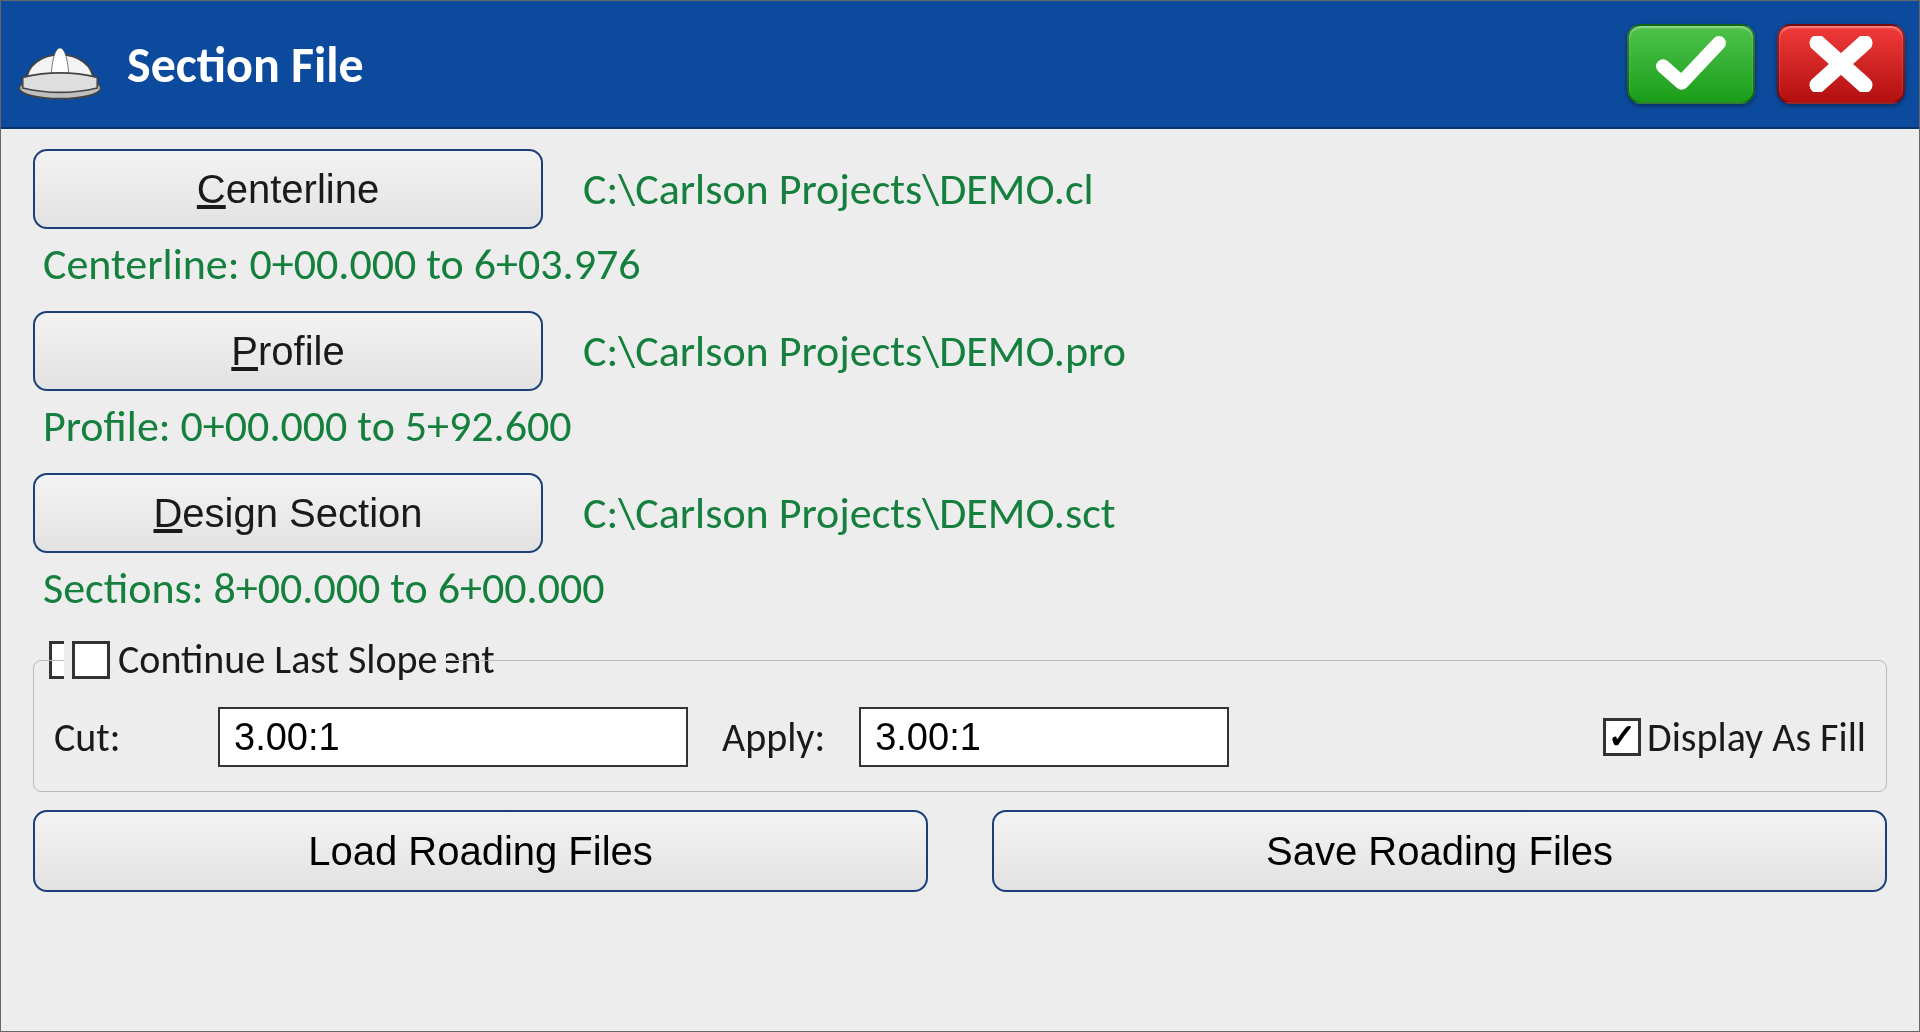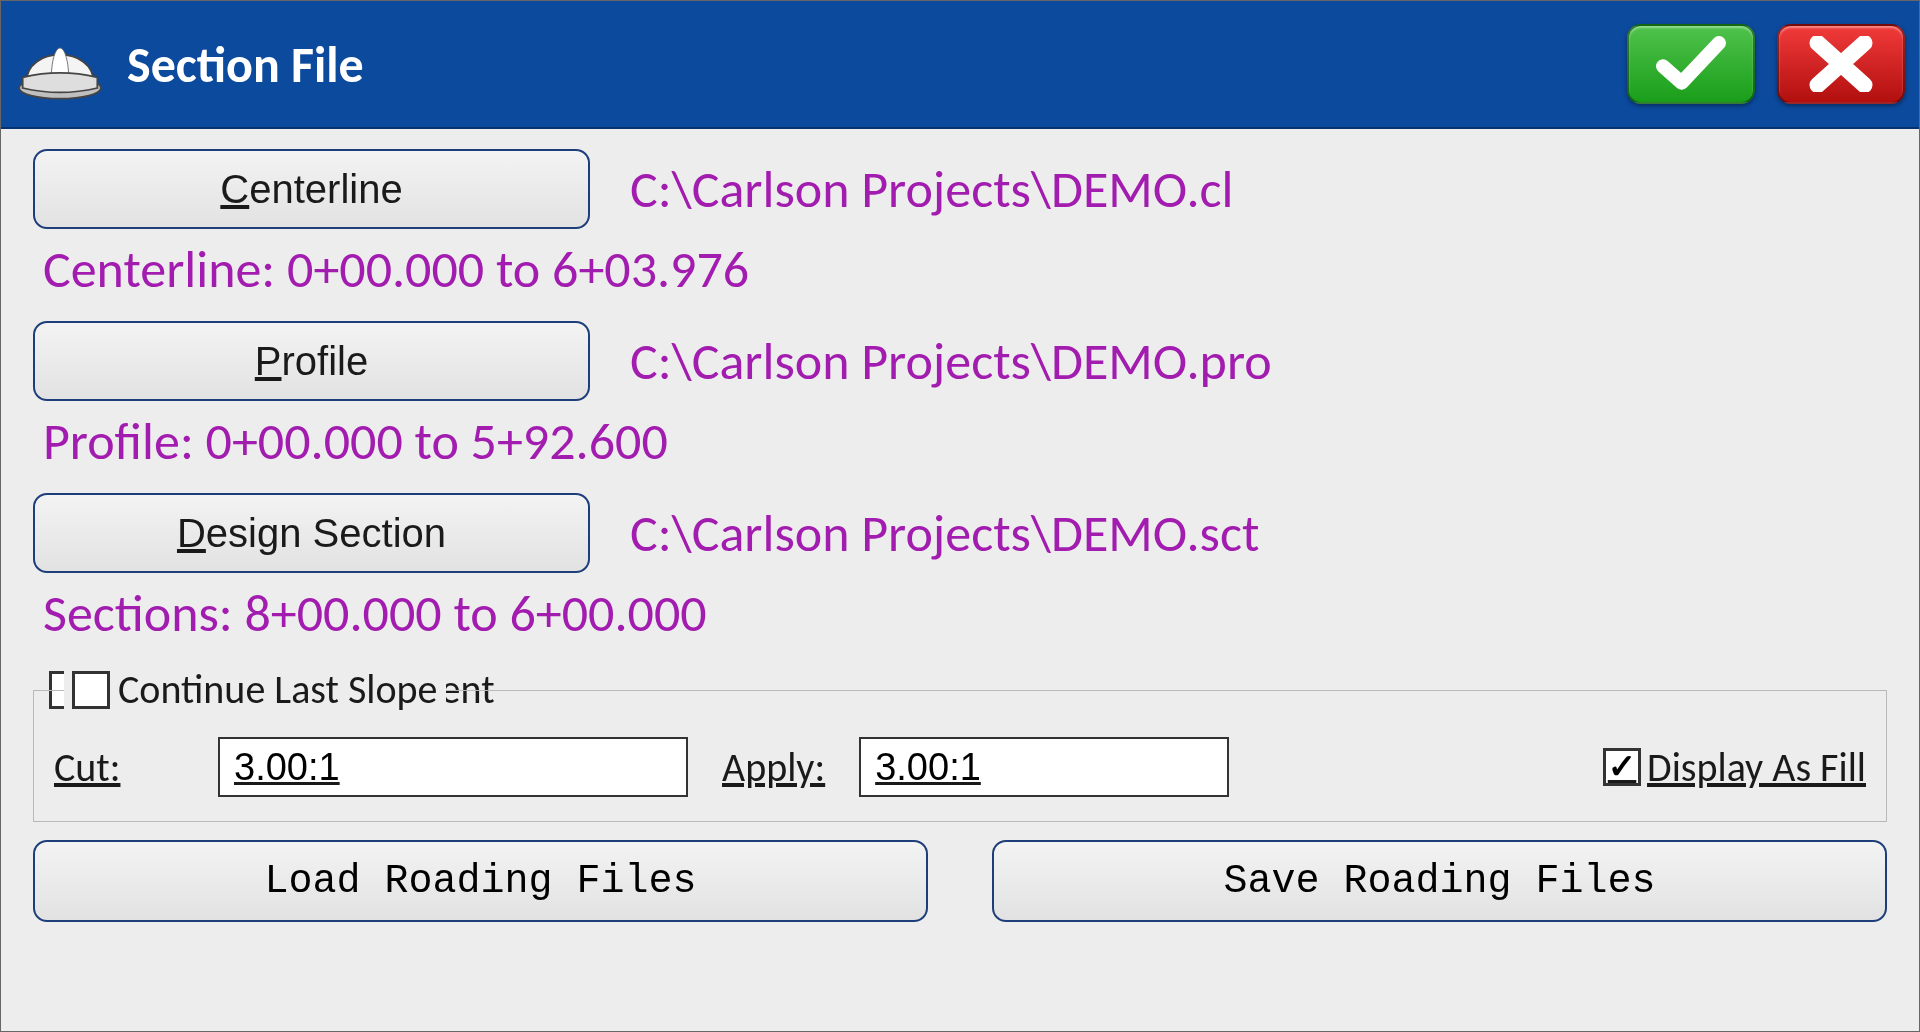--- a/index.html
+++ b/index.html
@@ -44,58 +44,57 @@
   }
   .tb-ok  { background: linear-gradient(#4fc24b, #1a9e1a); }
   .tb-cancel { background: linear-gradient(#f13a3a, #b20f0f); }
 
   
   .content { padding: 20px 32px 16px 32px; }
 
   .row { display:flex; align-items:center; gap: 40px; margin-bottom: 8px; }
 
   .btn {
-    width: 557px;
+    width: 510px;
     height: 80px;
     background: linear-gradient(#f3f3f3, #e2e2e2);
     border: 2px solid #1d3e7a;
     border-radius: 14px;
     font-size: 40px;
     color: #1a1a1a;
     cursor: pointer;
     display:flex; align-items:center; justify-content:center;
   }
   .btn .al { text-decoration: underline; }
 
-  .path, .range { font-size: 52px; color:#a21caf; }
+  .path, .range { font-size: 44px; color:#15803d; }
   .range { margin: 6px 0 20px 10px; }
 
   .chk-row { display:flex; align-items:center; gap: 8px; margin: 6px 0 6px 16px; }
   .chk {
     width: 38px; height: 38px;
     border: 3px solid #333;
     background: #fff;
     display:flex; align-items:center; justify-content:center;
   }
   .chk.checked::after {
     content: "✓";
     font-size: 34px;
     font-weight: 900;
     line-height: 1;
     color:#000;
   }
   .chk-label { font-size: 40px; }
 
   .group {
     border: 1px solid #b9b9b9;
-    border-radius: 0;
+    border-radius: 8px;
     margin: -30px 0 18px 0;
     padding: 46px 20px 24px 20px;
     position: relative;
-    text-decoration: underline;
   }
   .group .chk-row.legend {
     position: absolute;
     top: -26px; left: 30px;
     background: #ededed;
     padding: 0 8px;
     margin: 0;
   }
 
   .inline { display:flex; align-items:center; gap: 34px; }
@@ -112,21 +111,21 @@
 
   .bottom-row { display:flex; gap: 64px; margin-top: 6px; }
   .big-btn {
     flex: 1;
     height: 82px;
     background: linear-gradient(#f3f3f3, #e2e2e2);
     border: 2px solid #1d3e7a;
     border-radius: 14px;
     font-size: 40px;
     cursor:pointer;
-    display:flex; align-items:center; justify-content:center;font-family:Liberation Mono, monospace;
+    display:flex; align-items:center; justify-content:center;
   }
 </style>
 </head>
 <body>
 
 <div class="titlebar">
   <div class="helmet">
     <svg viewBox="0 0 100 90" width="90" height="80">
       <ellipse cx="50" cy="72" rx="46" ry="12" fill="#bfbfbf" stroke="#444" stroke-width="2"></ellipse>
       <path d="M12 66 C12 24 88 24 88 66 Z" fill="#f4f4f4" stroke="#444" stroke-width="2"></path>

